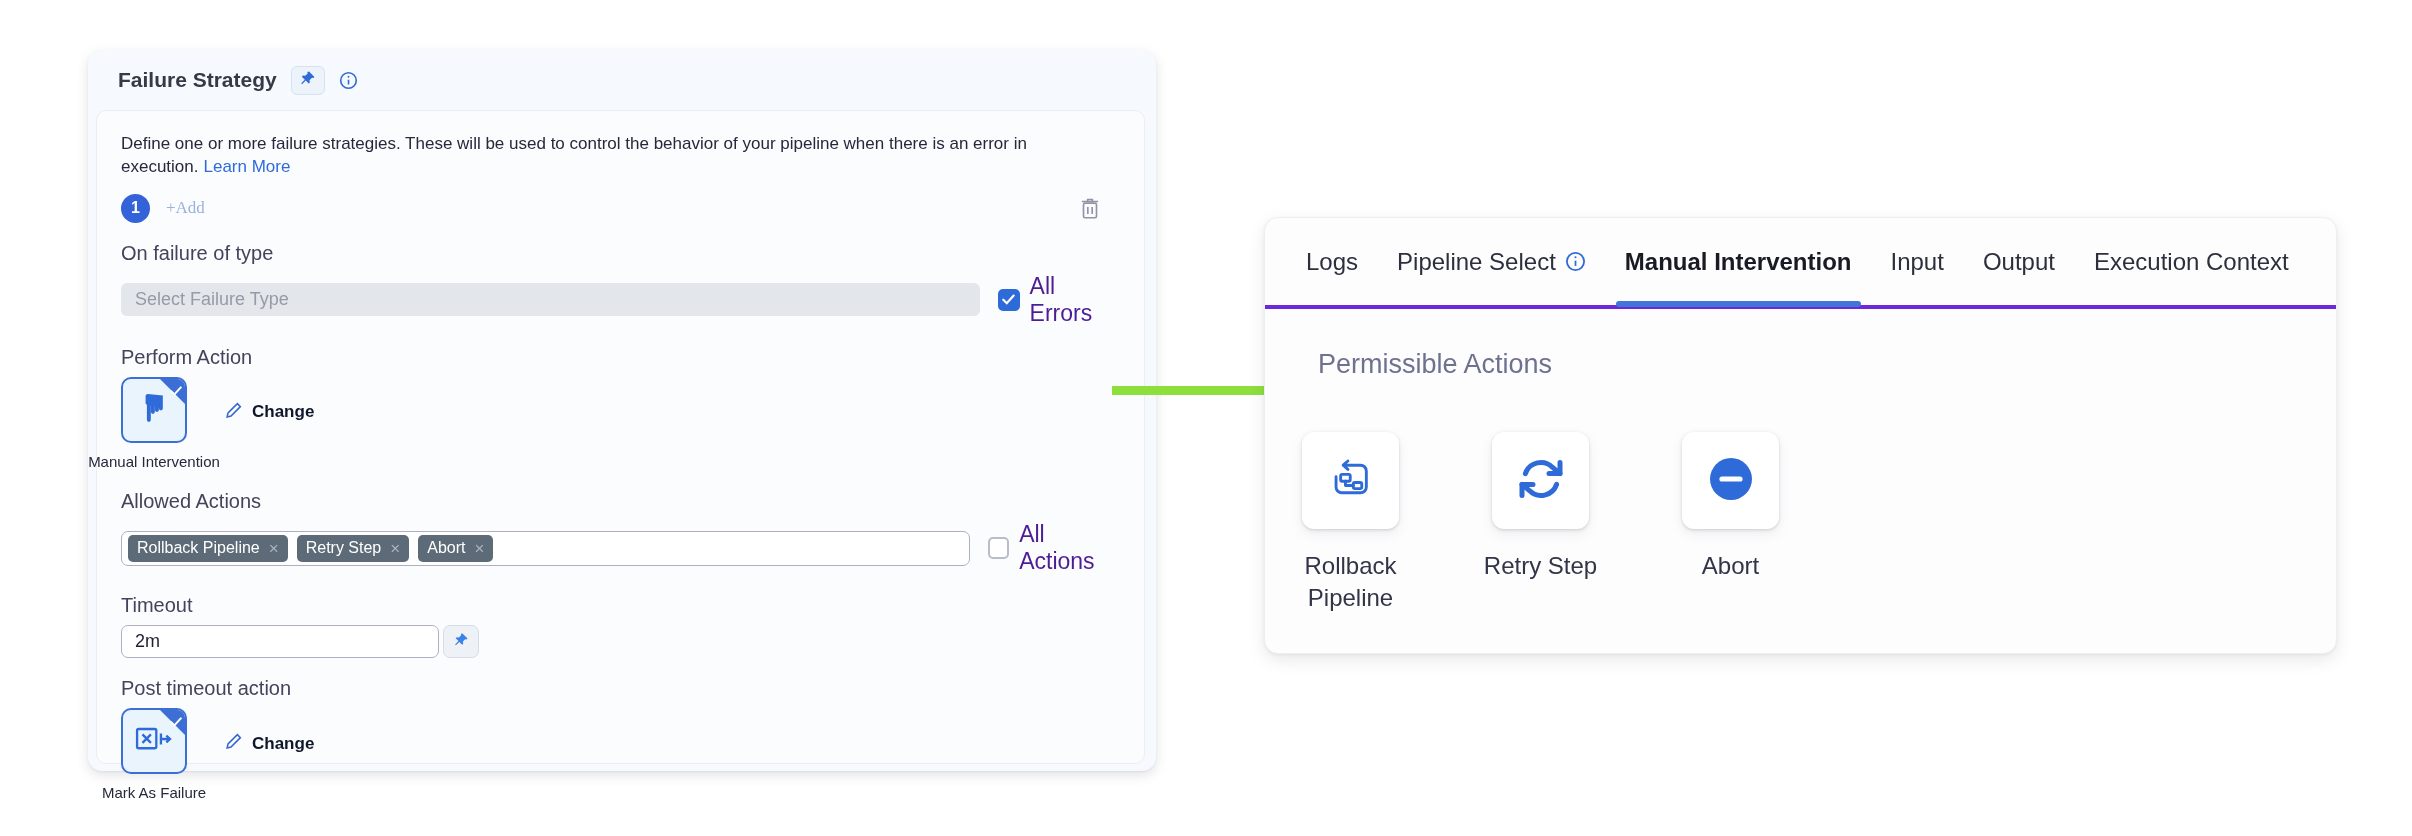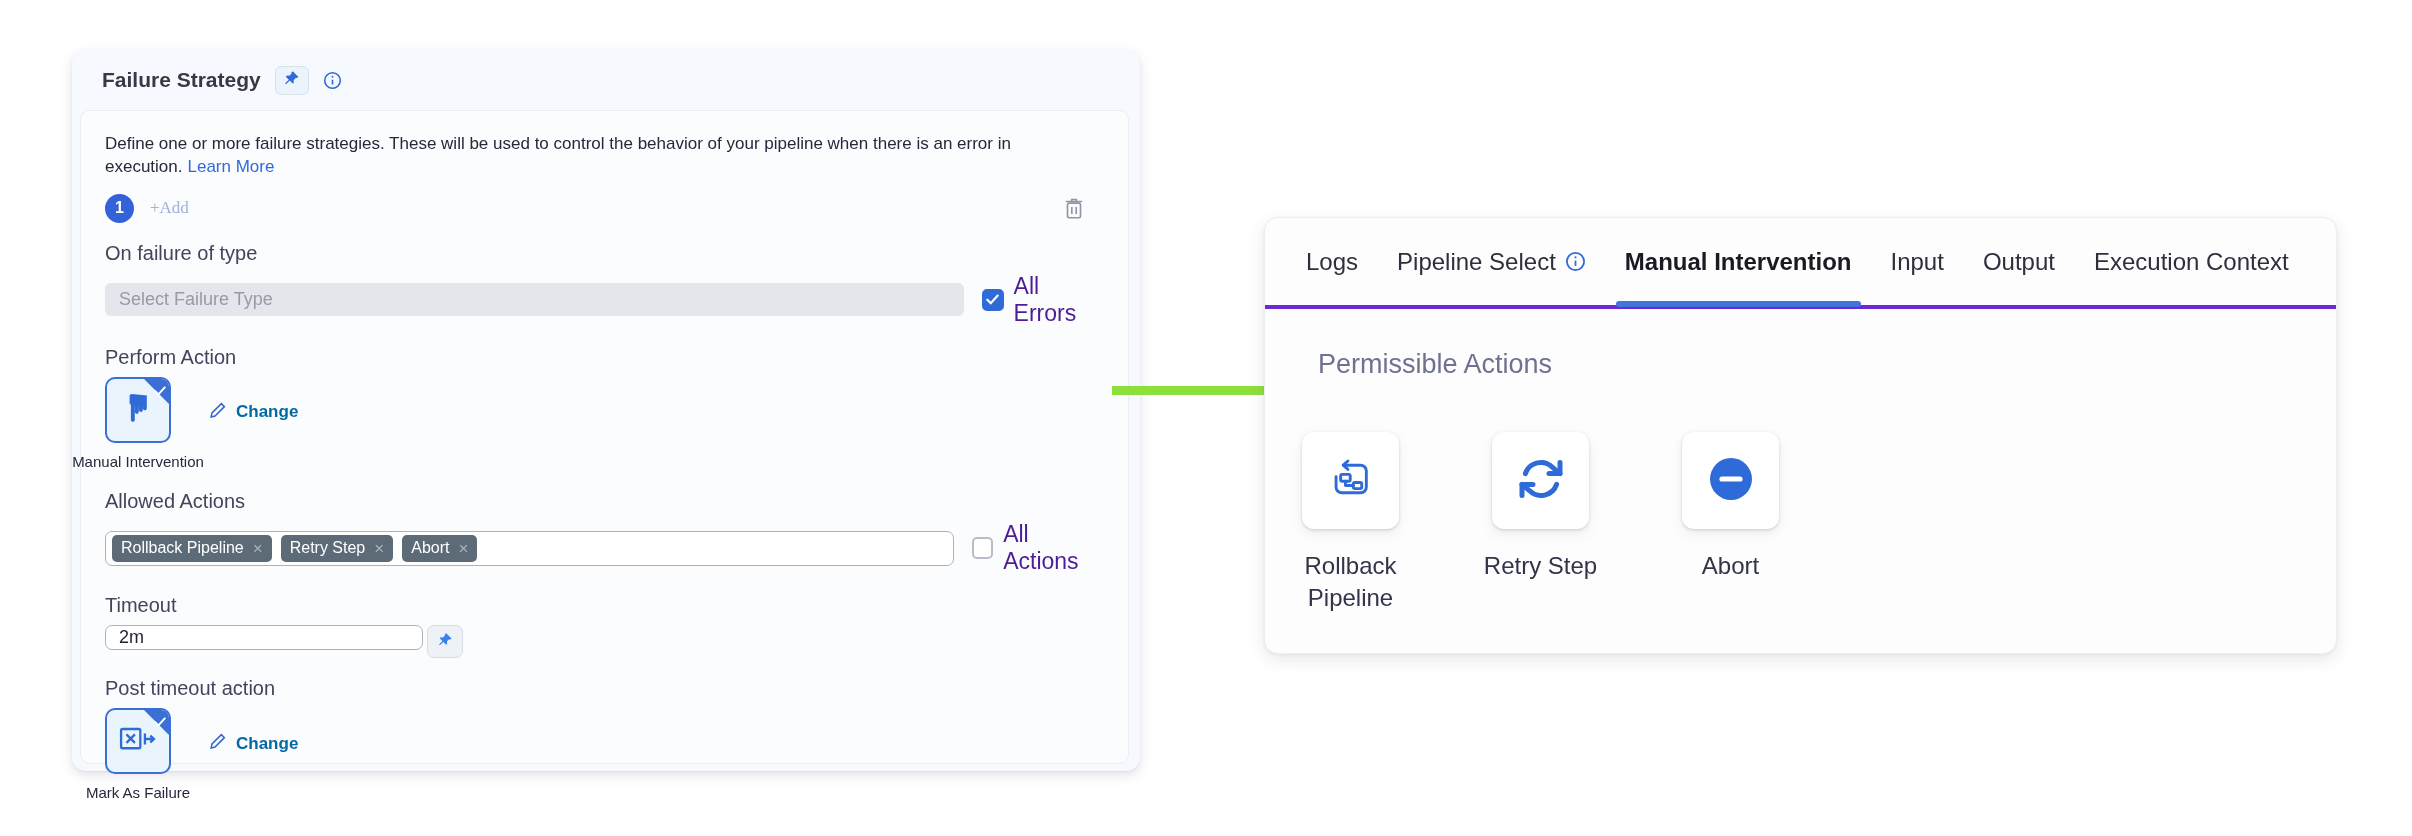--- a/index.html
+++ b/index.html
@@ -1,20 +1,20 @@
 <!DOCTYPE html>
 <html><head>
 <meta charset="utf-8">
 <style>
   * { margin:0; padding:0; box-sizing:border-box; }
   html,body { width:2412px; height:836px; background:#ffffff; font-family:"Liberation Sans","DejaVu Sans",sans-serif; overflow:hidden; }
   .stage { position:relative; width:2412px; height:836px; }
 
   
-  .fs-panel { position:absolute; left:72px; top:50px; width:1068px; height:721px;
+  .fs-panel { position:absolute; left:88px; top:50px; width:1068px; height:721px;
     background:#f6f9fd; border-radius:14px; box-shadow:0 4px 12px rgba(96,97,112,.18), 0 1px 2px rgba(40,41,61,.06); }
   .fs-header { display:flex; align-items:center; gap:14px; padding:14px 26px 6px 30px; height:52px; }
   .fs-title { font-size:21px; font-weight:700; color:#383946; }
   .pin-btn { width:34px; height:29px; background:#edf3fb; border:1px solid #d8e2ef; border-radius:6px;
     display:flex; align-items:center; justify-content:center; cursor:pointer; }
   .icon-info { width:19px; height:19px; display:inline-flex; }
 
   .fs-body { margin:8px 11px 0 8px; height:654px; background:#fbfcfd; border:1px solid #ebeef1;
     border-radius:10px; padding:22px 24px; position:relative; }
   .desc { font-size:17px; color:#26283c; line-height:1.35; }
@@ -41,31 +41,31 @@
 
   .perform-block { display:flex; align-items:flex-start; }
   .card-col { width:66px; display:flex; flex-direction:column; align-items:center; }
   .action-card { position:relative; width:66px; height:66px; background:#e9f4fd; border:2px solid #3b6fd6;
     border-radius:10px; display:flex; align-items:center; justify-content:center; cursor:pointer; overflow:hidden; }
   .corner { position:absolute; top:-1px; right:-1px; width:0; height:0;
     border-top:27px solid #3b6fd6; border-left:27px solid transparent; }
   .corner-check { position:absolute; top:3px; right:3px; width:12px; height:10px; }
   .hand-glyph { font-size:38px; color:#2f6bd8; transform:rotate(-90deg); line-height:1; margin-top:-4px; }
   .card-caption { margin-top:9px; width:150px; text-align:center; font-size:15px; color:#26283c; line-height:1.3; }
-  .change-link { display:flex; align-items:center; gap:9px; margin:24px 0 0 38px; color:#0369a1;
+  .change-link { display:flex; align-items:center; gap:9px; margin:24px 0 0 38px; color:#0f172a;
     font-size:17px; font-weight:600; text-decoration:none; cursor:pointer; }
 
   .tags-input { width:888px; height:35px; background:#fff; border:1px solid #aeb0c2; border-radius:7px;
     display:flex; align-items:center; padding:0 6px; gap:9px; cursor:text; }
   .tag { background:#5c6b77; color:#fff; font-size:16px; height:27px; padding:0 9px; border-radius:5px;
     display:flex; align-items:center; gap:9px; white-space:nowrap; }
   .tag-x { color:#aab4bc; font-size:17px; line-height:1; cursor:pointer; }
 
   .timeout-row { display:flex; align-items:stretch; }
-  .timeout-input { width:318px; height:25px; border:1px solid #aeb0c2; border-radius:7px;
+  .timeout-input { width:318px; height:33px; border:1px solid #aeb0c2; border-radius:7px;
     font-size:18px; color:#1f2030; padding:0 13px; font-family:inherit; background:#fff; }
   .pin-btn-sm { width:36px; height:33px; margin-left:4px; background:#eef2f7; border:1px solid #d6dde6;
     border-radius:7px; display:flex; align-items:center; justify-content:center; cursor:pointer; }
 
   
   .flow-arrow { position:absolute; left:1112px; top:376px; width:222px; height:29px; }
   .flow-arrow .line { position:absolute; left:0; top:10px; width:188px; height:9px; background:#8ddf3b; }
   .flow-arrow .head { position:absolute; left:186px; top:0; width:0; height:0;
     border-left:35px solid #8ddf3b; border-top:14.5px solid transparent; border-bottom:14.5px solid transparent; }
 

